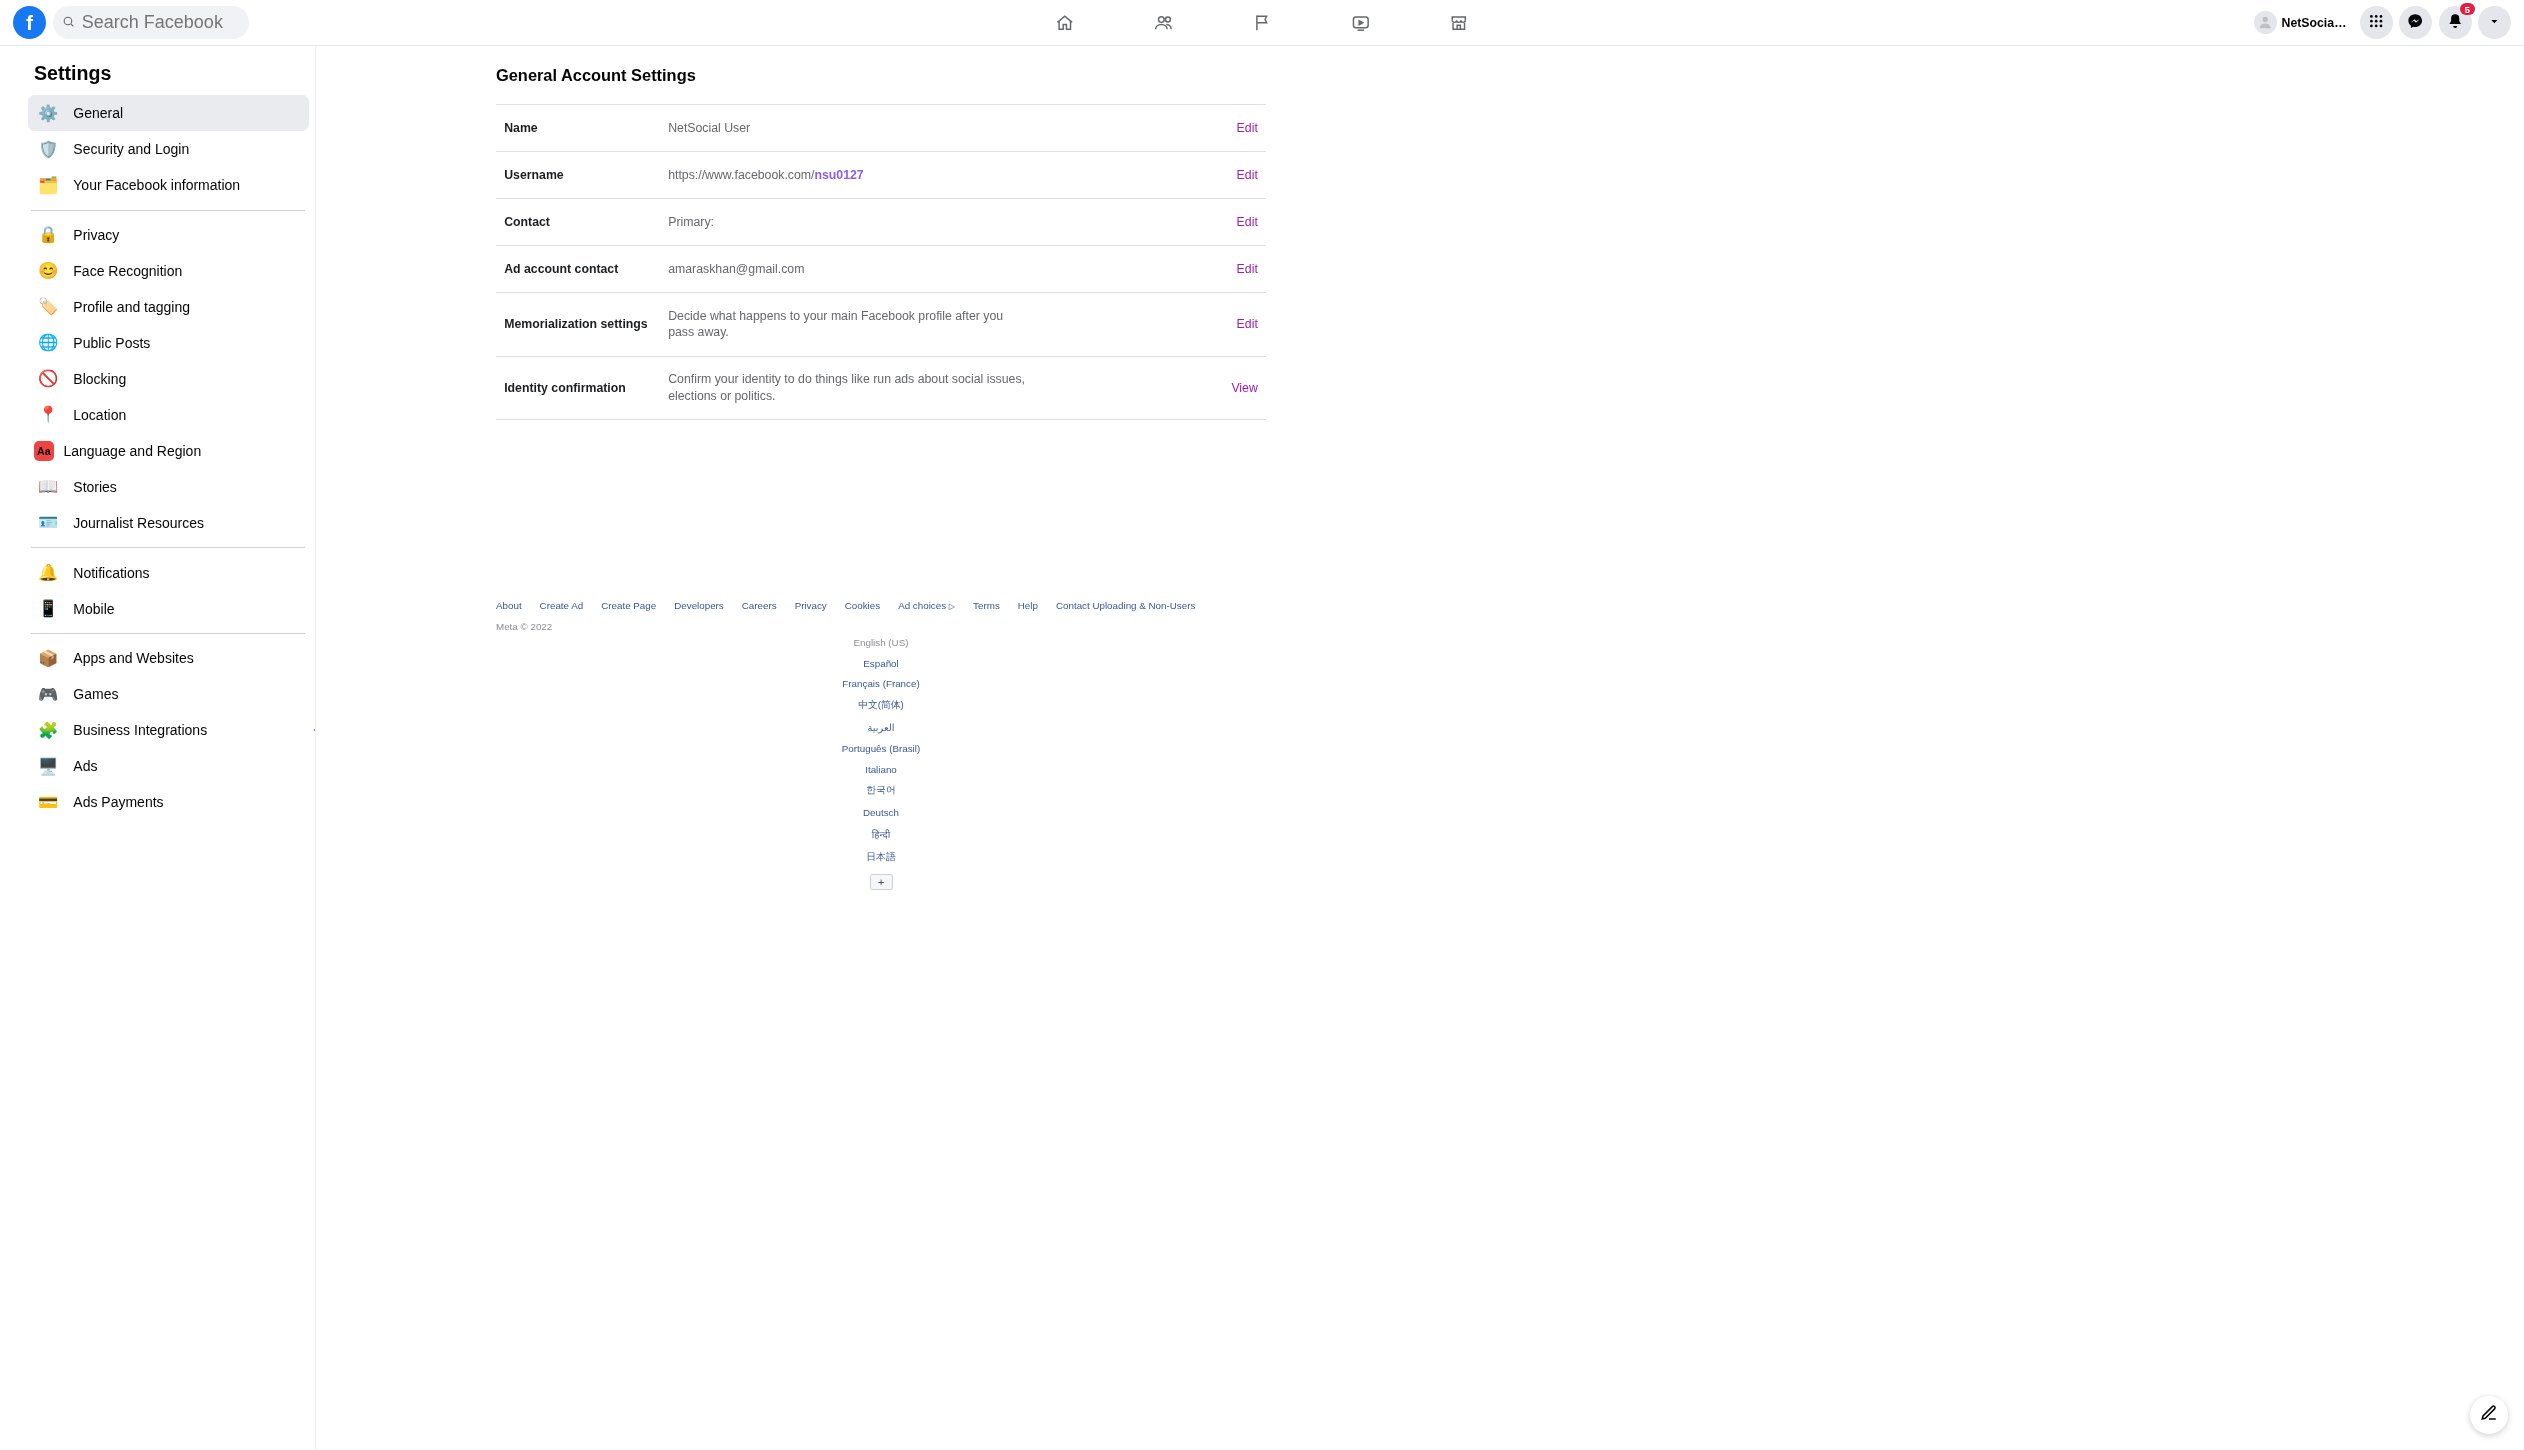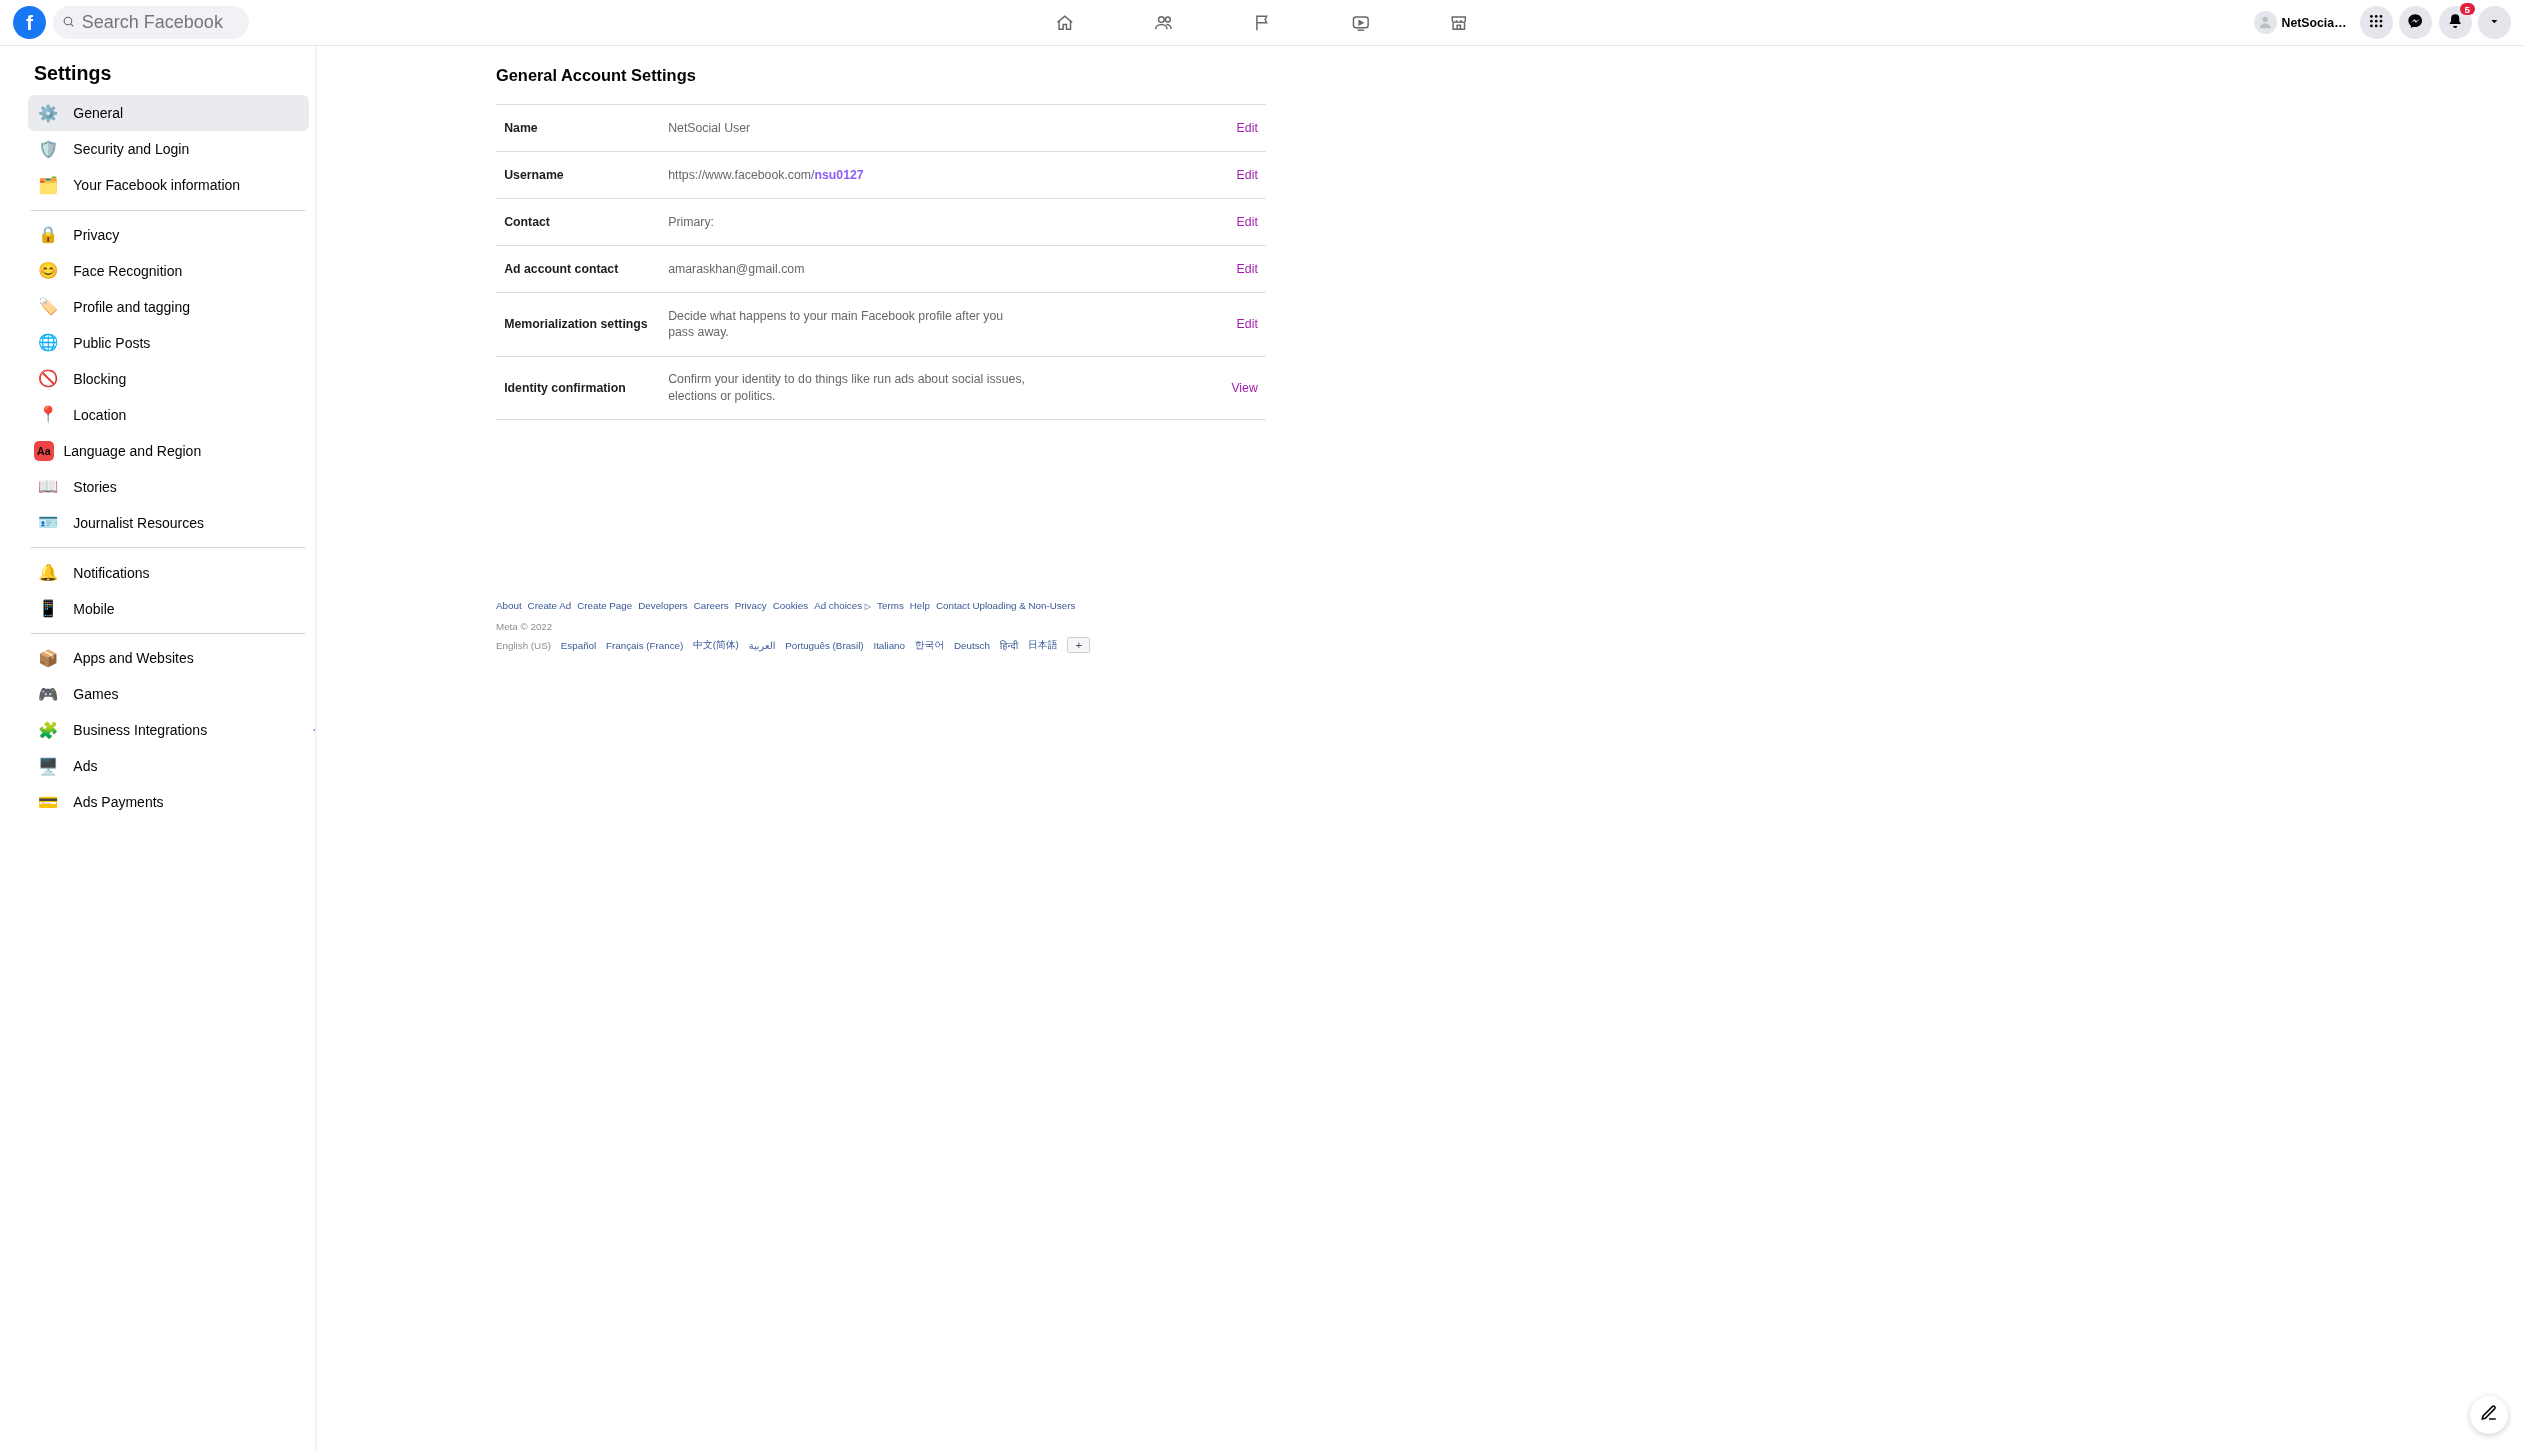--- a/index.html
+++ b/index.html
@@ -105,24 +105,24 @@
     display:flex; align-items:center; padding:14.7px 8.2px;
     border-bottom:0.8px solid #dddfe2; font-size:12.3px;
   }
   .setting-label { width:164px; flex:0 0 164px; font-weight:600; color:#1c1e21; }
   .setting-value { flex:1; color:#65676b; max-width:360px; line-height:1.35; }
   .setting-value .strong { color:#8b5cf6; font-weight:600; }
   .setting-action { margin-left:auto; color:#a21caf; cursor:pointer; font-size:12.3px; }
 
   
   .footer { margin-top:180px; font-size:9.8px; color:#8a8d91; }
-  .footer .link-row { display:flex; flex-wrap:wrap; gap:6px; margin-bottom:6.5px; }
+  .footer .link-row { display:flex; flex-wrap:wrap; gap:18px; margin-bottom:6.5px; }
   .footer a { color:#385898; text-decoration:none; cursor:pointer; }
   .footer .copyright { margin:9.8px 0 4.9px; color:#8a8d91; }
-  .footer .lang-row { display:flex; flex-wrap:wrap; gap:9.8px; align-items:center; }
+  .footer .lang-row { display:flex; flex-wrap:wrap; gap:9.8px; align-items:center;flex-direction:column; }
   .footer .lang-current { color:#8a8d91; }
   .footer .lang-row a { color:#385898; }
   .lang-plus {
     width:23px; height:16.4px; border:0.8px solid #ccd0d5; background:#f5f6f7;
     display:flex; align-items:center; justify-content:center; font-size:11.5px;
     cursor:pointer; color:#4b4f56; border-radius:1.6px;
   }
 
   
   .fab {

